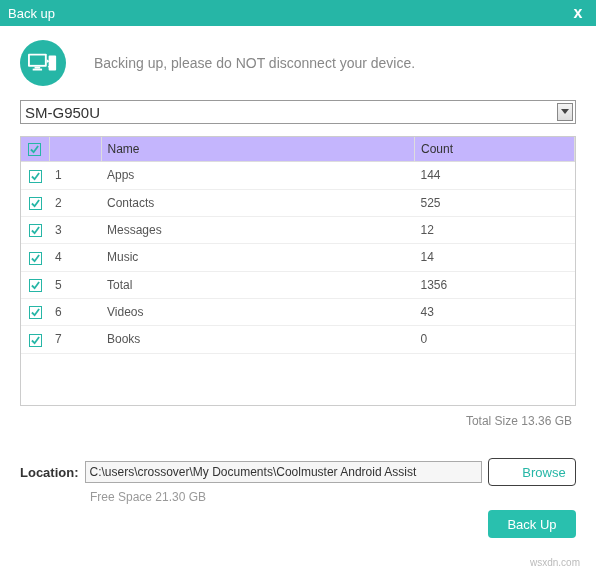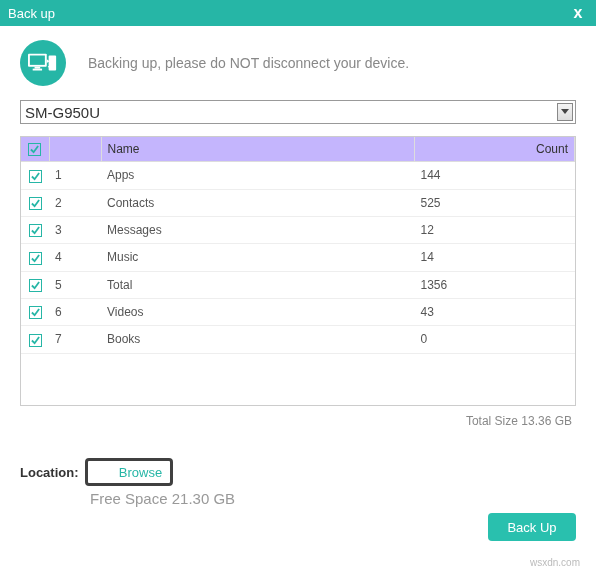--- a/index.html
+++ b/index.html
@@ -26,21 +26,21 @@
       font-weight: bold;
       font-size: 16px;
       cursor: pointer;
       width: 20px;
       text-align: center;
     }
     .header-row {
       display: flex;
       align-items: center;
       padding: 14px 20px 10px 20px;
-      gap: 22px;
+      gap: 28px;
     }
     .device-icon-wrap {
       width: 46px;
       height: 46px;
       background: #26b6a6;
       border-radius: 50%;
       display: flex;
       align-items: center;
       justify-content: center;
       flex-shrink: 0;
@@ -82,21 +82,21 @@
       font-weight: normal;
       color: #333;
       padding: 5px 6px;
       border-right: 1px solid #ddd;
       border-bottom: 1px solid #ddd;
       font-size: 12px;
     }
     th:nth-child(1) { width: 28px; text-align: center; }
     th:nth-child(2) { width: 52px; }
     th:nth-child(3) { }
-    th:nth-child(4) { width: 160px; text-align: right; }
+    th:nth-child(4) { width: 160px; }
     tbody td {
       padding: 6px 6px;
       border-bottom: 1px solid #eee;
       color: #555;
       font-size: 12px;
     }
     tbody td:nth-child(1) { text-align: center; }
     .chk {
       width: 13px;
       height: 13px;
@@ -137,29 +137,29 @@
       min-width: 88px;
       height: 28px;
       border-radius: 4px;
       display: inline-flex;
       align-items: center;
       justify-content: center;
       font-size: 13px;
       cursor: pointer;
     }
     .btn-browse {
-      border: 3px solid #404040;
+      border: 1px solid #404040;
       color: #26b6a6;
       background: #fff;
       padding-left: 24px;
     }
     .free-space {
       margin: 4px 20px 0 90px;
       color: #999;
-      font-size: 15px;
+      font-size: 12px;
     }
     .backup-row {
       display: flex;
       justify-content: flex-end;
       margin: 6px 20px 0 20px;
     }
     .btn-backup {
       background: #29c0ae;
       color: #fff;
       border: none;
@@ -292,20 +292,21 @@
           <td>0</td>
         </tr>
       </tbody>
   </table>
 </div>
 
 <div class="total-size">Total Size 13.36 GB</div>
 
 <div class="location-row">
   <span class="location-label">Location:</span>
+  <div class="location-input">C:\users\crossover\My Documents\Coolmuster Android Assist</div>
   <div class="btn btn-browse">Browse</div>
 </div>
 <div class="free-space">Free Space 21.30 GB</div>
 
 <div class="backup-row">
   <div class="btn btn-backup">Back Up</div>
 </div>
 
 <div class="watermark">wsxdn.com</div>
 

